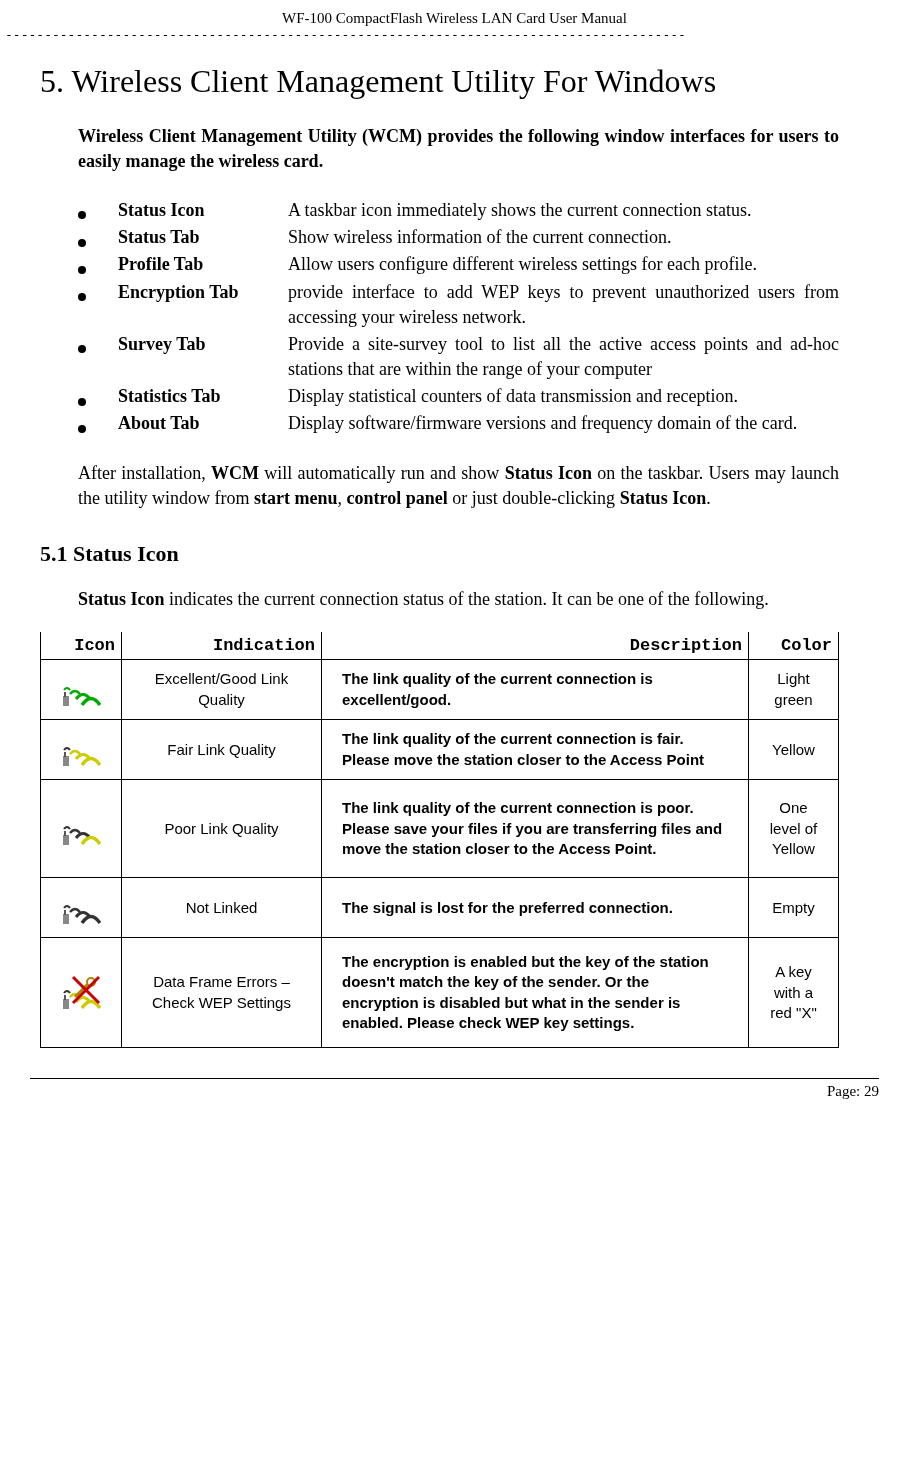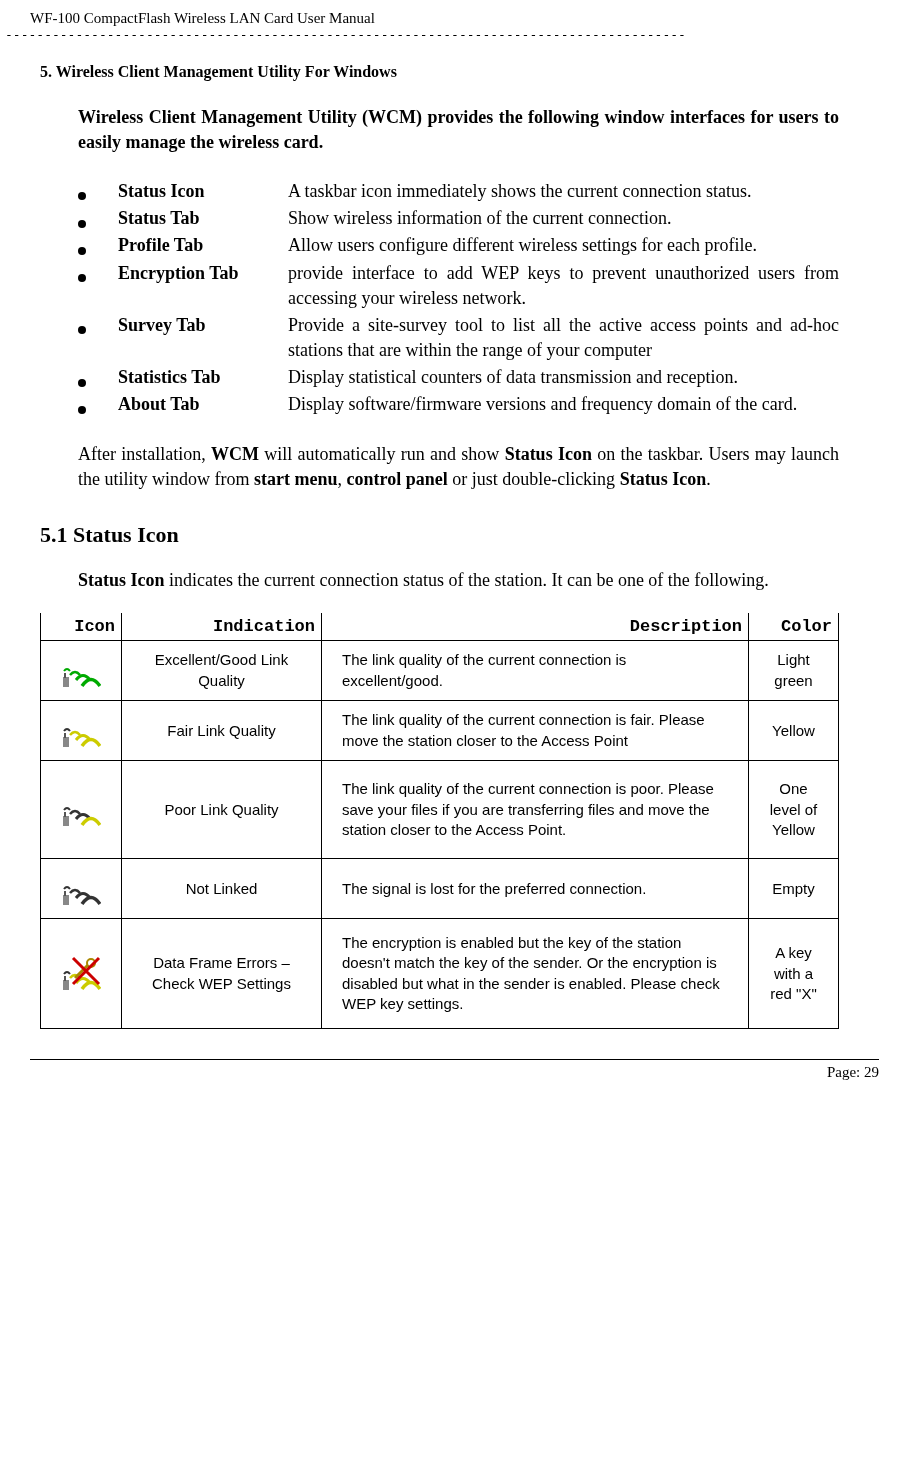--- a/index.html
+++ b/index.html
@@ -4,39 +4,39 @@
   <style>
     * { margin: 0; padding: 0; box-sizing: border-box; }
     body {
       font-family: "Times New Roman", serif;
       background: #fff;
       width: 909px;
       color: #000;
       padding: 0;
     }
     .header-area {
-      text-align: left;
+      text-align: center;
       padding: 10px 30px 0 30px;
       font-size: 15px;
     }
     .dashes {
       font-family: monospace;
       font-size: 13px;
       letter-spacing: 0;
       line-height: 1.2;
       padding: 0 5px;
       word-break: break-all;
       white-space: pre-wrap;
     }
     .content {
       padding: 20px 70px 10px 40px;
     }
     h1 {
-      font-size: 16px;
-      font-weight: bold;
+      font-size: 32px;
+      font-weight: normal;
       margin-bottom: 24px;
     }
     .intro-para {
       font-size: 18px;
       line-height: 1.4;
       padding-left: 38px;
       margin-bottom: 24px;
       text-align: justify;
       font-weight: bold;
     }
@@ -120,21 +120,21 @@
     table.status-table td {
       border-right: 1px solid #000;
       border-bottom: 1px solid #000;
       padding: 6px 20px;
       vertical-align: middle;
       line-height: 1.35;
     }
     table.status-table td:first-child { border-left: 1px solid #000; }
     .col-icon { width: 62px; text-align: center; }
     .col-ind { width: 200px; text-align: center; }
-    .col-desc { text-align: left; }
+    .col-desc { text-align: left; font-weight: bold; }
     .col-color { width: 90px; text-align: center; }
     tr.icon-row { height: 60px; }
     tr.icon-row.tall { height: 98px; }
     tr.icon-row.taller { height: 110px; }
     .icon-box {
       display: inline-block;
       width: 40px;
       height: 40px;
       position: relative;
       vertical-align: middle;

